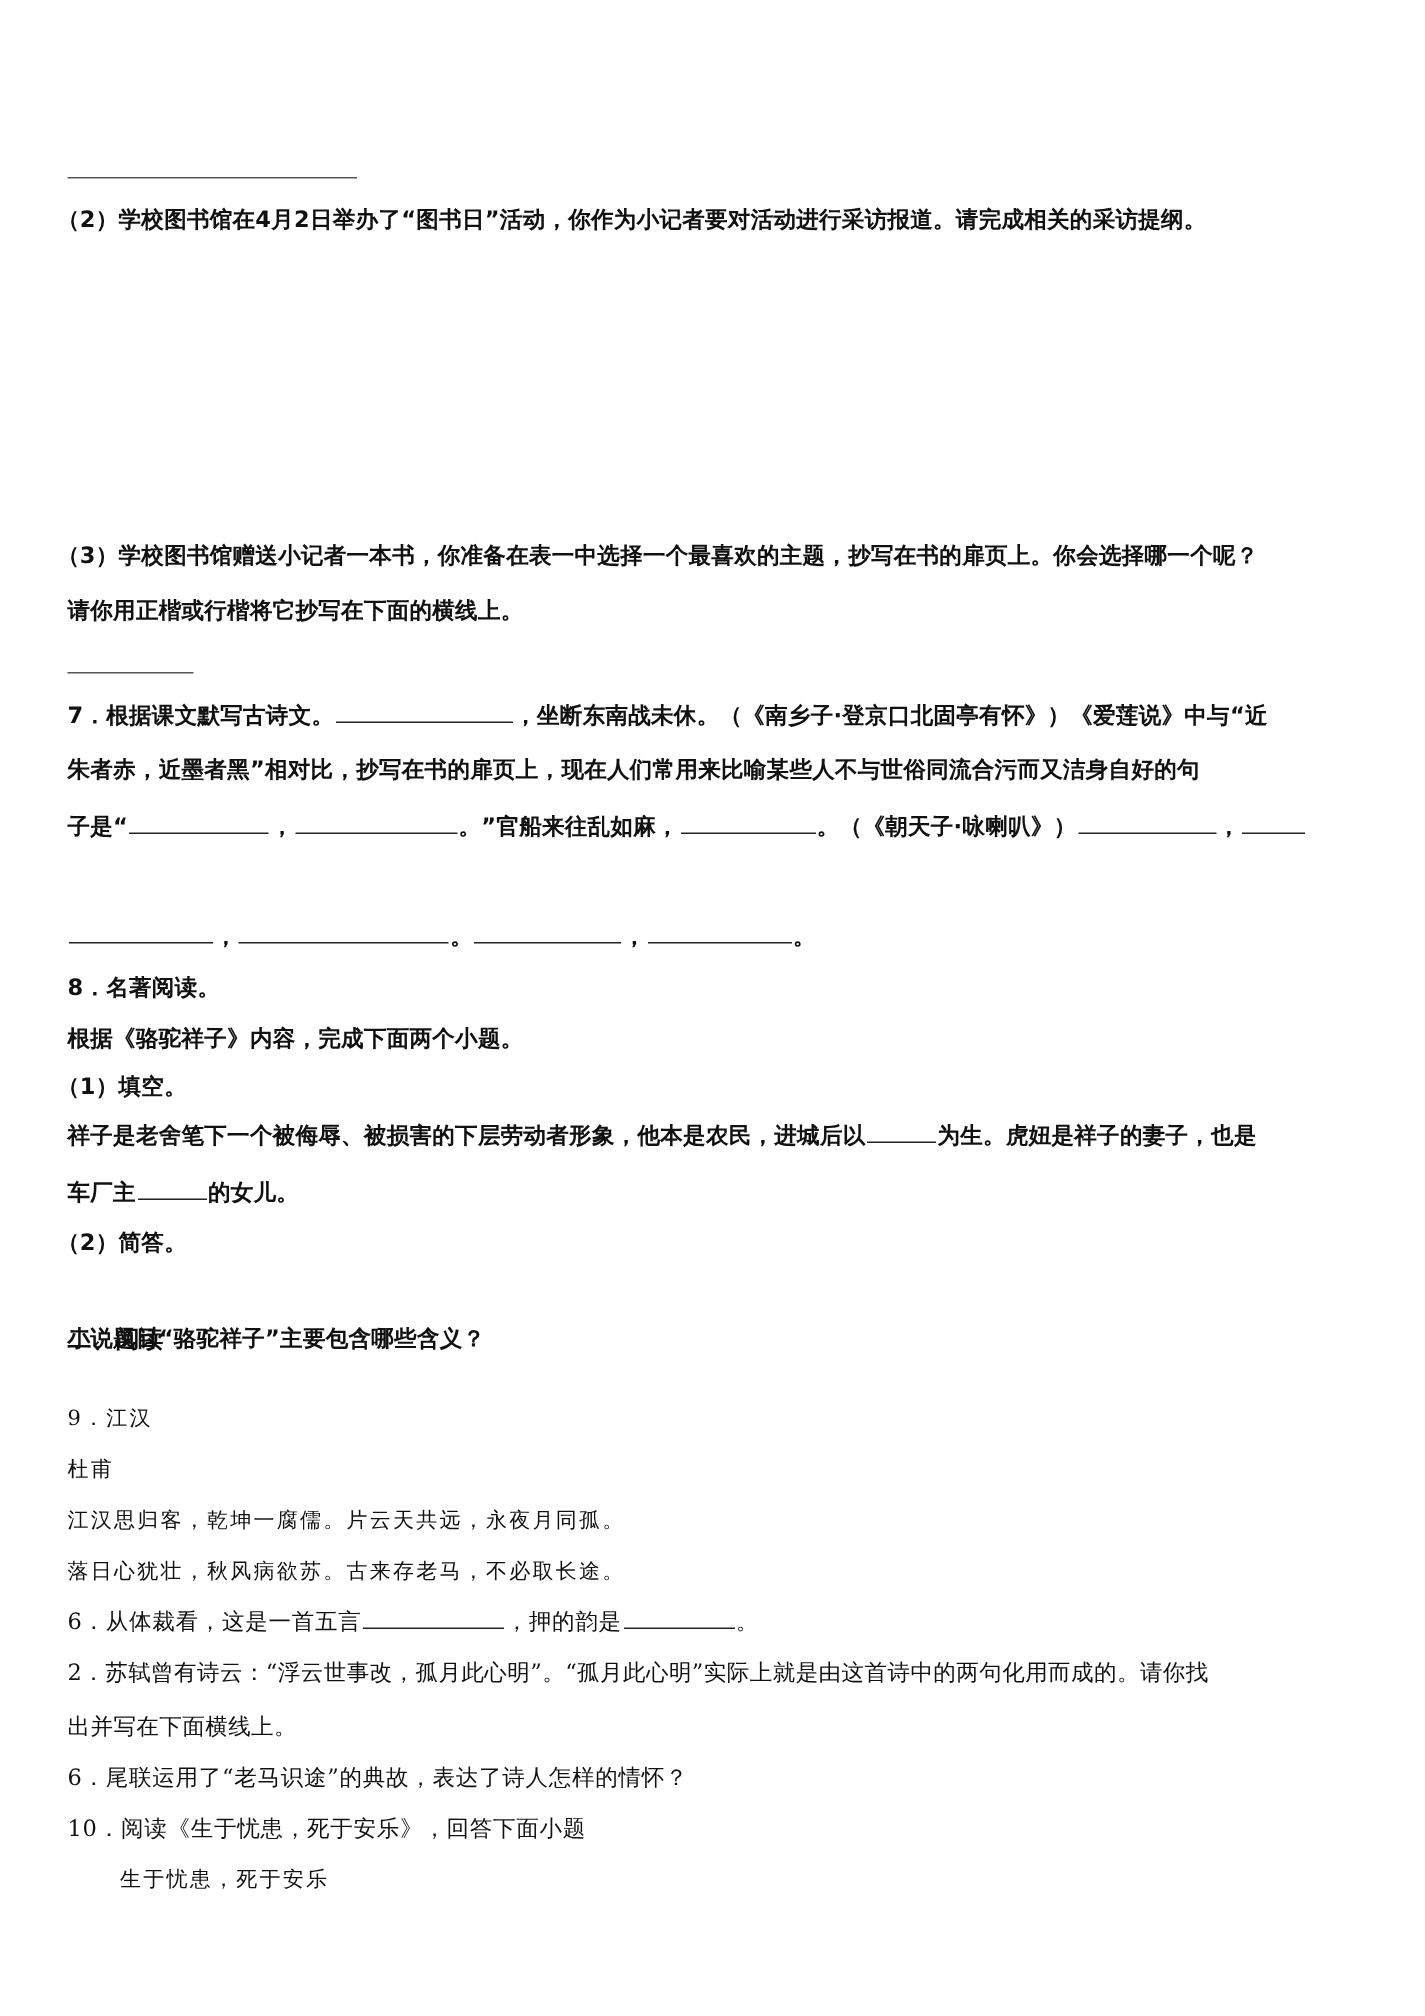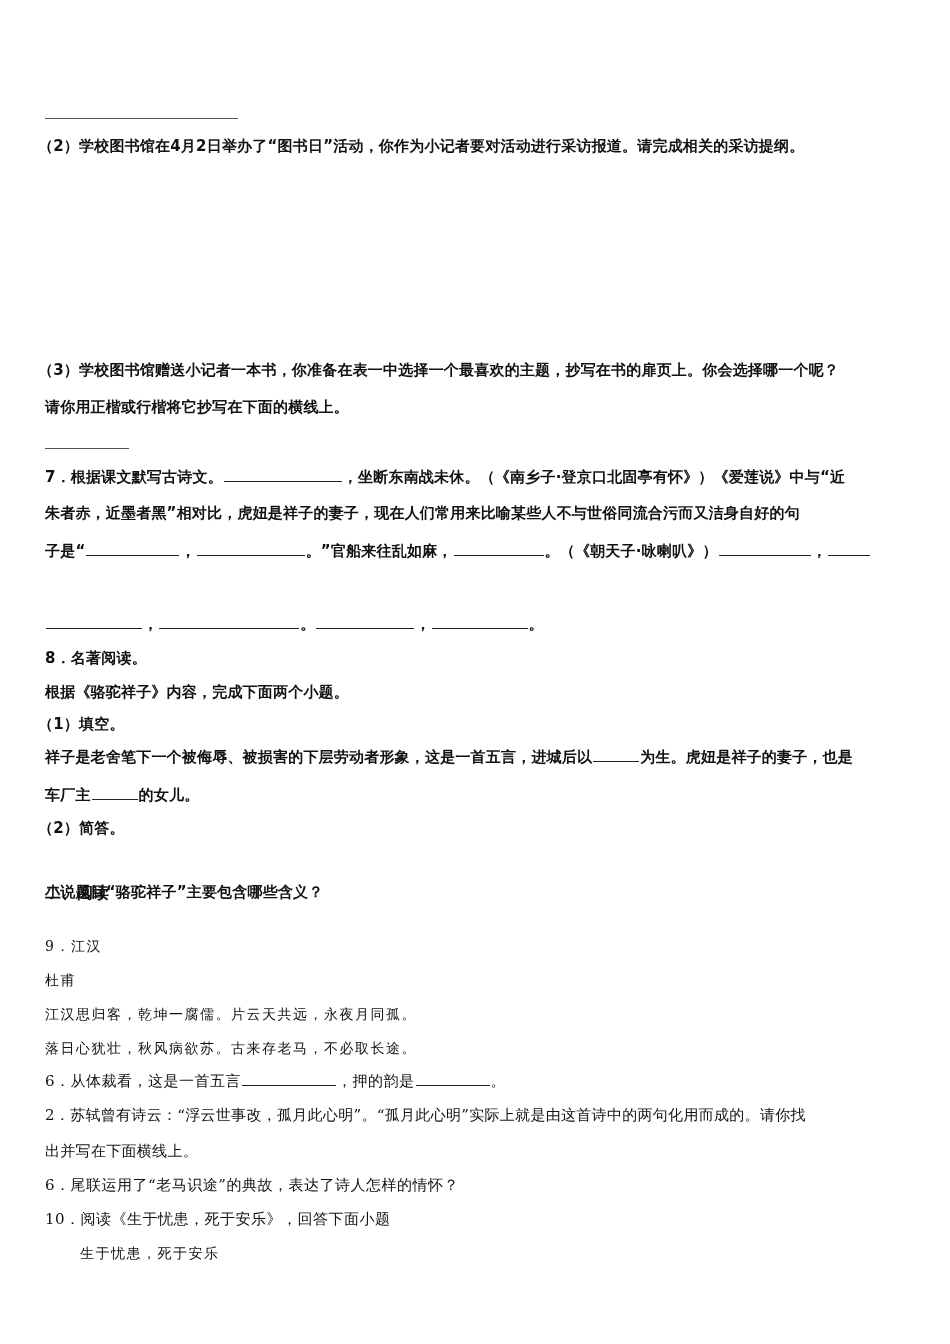--- a/index.html
+++ b/index.html
@@ -40,33 +40,33 @@
   <div class="abs t15 bold" style="left:38px; top:136px;">（2）学校图书馆在4月2日举办了“图书日”活动，你作为小记者要对活动进行采访报道。请完成相关的采访提纲。</div>
 
 
   <div class="abs t15 bold" style="left:38px; top:360px;">（3）学校图书馆赠送小记者一本书，你准备在表一中选择一个最喜欢的主题，抄写在书的扉页上。你会选择哪一个呢？</div>
   <div class="abs t15 bold" style="left:45px; top:397px;">请你用正楷或行楷将它抄写在下面的横线上。</div>
   <div class="hline" style="left:45px; top:448px; width:84px;"></div>
 
   <div class="abs t15 bold" style="left:45px; top:467px;">
     <span>7．根据课文默写古诗文。</span><span class="blank" style="width:118px;"></span><span>，坐断东南战未休。（《南乡子·登京口北固亭有怀》）《爱莲说》中与“近</span>
   </div>
-  <div class="abs t15 bold" style="left:45px; top:503px;">朱者赤，近墨者黑”相对比，虎妞是祥子的妻子，现在人们常用来比喻某些人不与世俗同流合污而又洁身自好的句</div>
+  <div class="abs t15 bold" style="left:45px; top:503px;">朱者赤，近墨者黑”相对比，抄写在书的扉页上，现在人们常用来比喻某些人不与世俗同流合污而又洁身自好的句</div>
   <div class="abs t15 bold" style="left:45px; top:541px;">
     <span>子是“</span><span class="blank" style="width:93px;"></span><span>，</span><span class="blank" style="width:108px;"></span><span>。”官船来往乱如麻，</span><span class="blank" style="width:90px;"></span><span>。（《朝天子·咏喇叭》）</span><span class="blank" style="width:92px;"></span><span>，</span><span class="blank" style="width:42px;"></span>
   </div>
   <div class="abs t15 bold" style="left:45px; top:614px;">
     <span class="blank" style="width:96px;"></span><span>，</span><span class="blank" style="width:140px;"></span><span>。</span><span class="blank" style="width:98px;"></span><span>，</span><span class="blank" style="width:96px;"></span><span>。</span>
   </div>
 
   <div class="abs t15 bold" style="left:45px; top:648px;">8．名著阅读。</div>
   <div class="abs t15 bold" style="left:45px; top:682px;">根据《骆驼祥子》内容，完成下面两个小题。</div>
   <div class="abs t15 bold" style="left:38px; top:714px;">（1）填空。</div>
   <div class="abs t15 bold" style="left:45px; top:747px;">
-    <span>祥子是老舍笔下一个被侮辱、被损害的下层劳动者形象，这是一首五言，进城后以</span><span class="blank" style="width:46px;"></span><span>为生。虎妞是祥子的妻子，也是</span>
+    <span>祥子是老舍笔下一个被侮辱、被损害的下层劳动者形象，他本是农民，进城后以</span><span class="blank" style="width:46px;"></span><span>为生。虎妞是祥子的妻子，也是</span>
   </div>
   <div class="abs t15 bold" style="left:45px; top:785px;">
     <span>车厂主</span><span class="blank" style="width:46px;"></span><span>的女儿。</span>
   </div>
   <div class="abs t15 bold" style="left:38px; top:818px;">（2）简答。</div>
   <div class="abs t15 bold" style="left:45px; top:882px;">小说题目“骆驼祥子”主要包含哪些含义？</div>
 
   <div class="abs bold" style="left:45px; top:882px; font-size:16px; line-height:22px;">二、阅读</div>
 
   <div class="abs t14 serif" style="left:45px; top:908px;">9．江汉</div>

